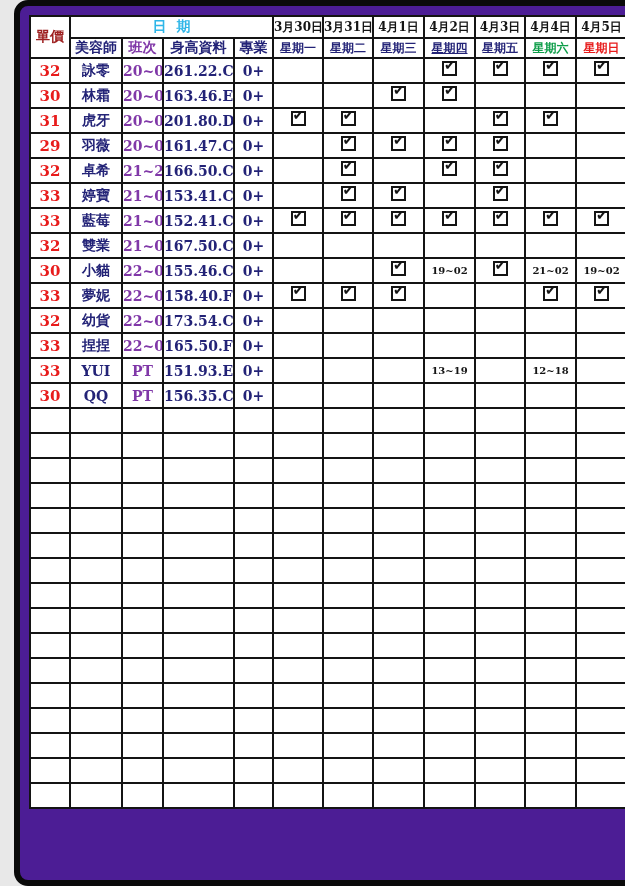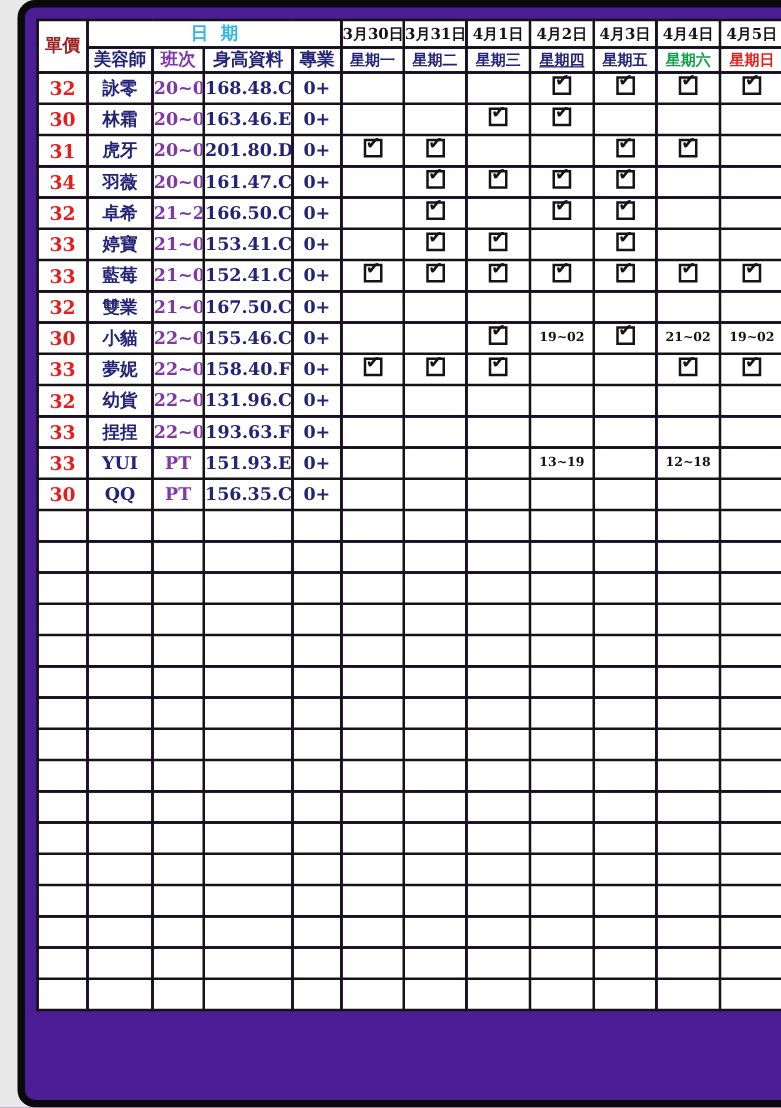--- a/index.html
+++ b/index.html
@@ -82,21 +82,21 @@
           <th class="h-weekday" style="color: rgb(35, 35, 119);">星期五</th>
           <th class="h-weekday" style="color: rgb(15, 158, 74);">星期六</th>
           <th class="h-weekday" style="color: rgb(232, 28, 28);">星期日</th>
         </tr>
       </thead>
     <tbody id="tbody">
         <tr>
           <td class="c-price">32</td>
           <td class="c-name">詠零</td>
           <td class="c-shift">20~02</td>
-          <td class="c-stats">168.48.C</td>
+          <td class="c-stats">261.22.C</td>
           <td class="c-spec">0+</td>
           <td></td>
           <td></td>
           <td></td>
           <td><span class="chk"></span></td>
           <td><span class="chk"></span></td>
           <td><span class="chk"></span></td>
           <td><span class="chk"></span></td>
         </tr>
         <tr>
@@ -121,21 +121,21 @@
           <td class="c-spec">0+</td>
           <td><span class="chk"></span></td>
           <td><span class="chk"></span></td>
           <td></td>
           <td></td>
           <td><span class="chk"></span></td>
           <td><span class="chk"></span></td>
           <td></td>
         </tr>
         <tr>
-          <td class="c-price">34</td>
+          <td class="c-price">29</td>
           <td class="c-name">羽薇</td>
           <td class="c-shift">20~02</td>
           <td class="c-stats">161.47.C</td>
           <td class="c-spec">0+</td>
           <td></td>
           <td><span class="chk"></span></td>
           <td><span class="chk"></span></td>
           <td><span class="chk"></span></td>
           <td><span class="chk"></span></td>
           <td></td>
@@ -222,35 +222,35 @@
           <td><span class="chk"></span></td>
           <td></td>
           <td></td>
           <td><span class="chk"></span></td>
           <td><span class="chk"></span></td>
         </tr>
         <tr>
           <td class="c-price">32</td>
           <td class="c-name">幼貨</td>
           <td class="c-shift">22~02</td>
-          <td class="c-stats">131.96.C</td>
+          <td class="c-stats">173.54.C</td>
           <td class="c-spec">0+</td>
           <td></td>
           <td></td>
           <td></td>
           <td></td>
           <td></td>
           <td></td>
           <td></td>
         </tr>
         <tr>
           <td class="c-price">33</td>
           <td class="c-name">捏捏</td>
           <td class="c-shift">22~02</td>
-          <td class="c-stats">193.63.F</td>
+          <td class="c-stats">165.50.F</td>
           <td class="c-spec">0+</td>
           <td></td>
           <td></td>
           <td></td>
           <td></td>
           <td></td>
           <td></td>
           <td></td>
         </tr>
         <tr>

